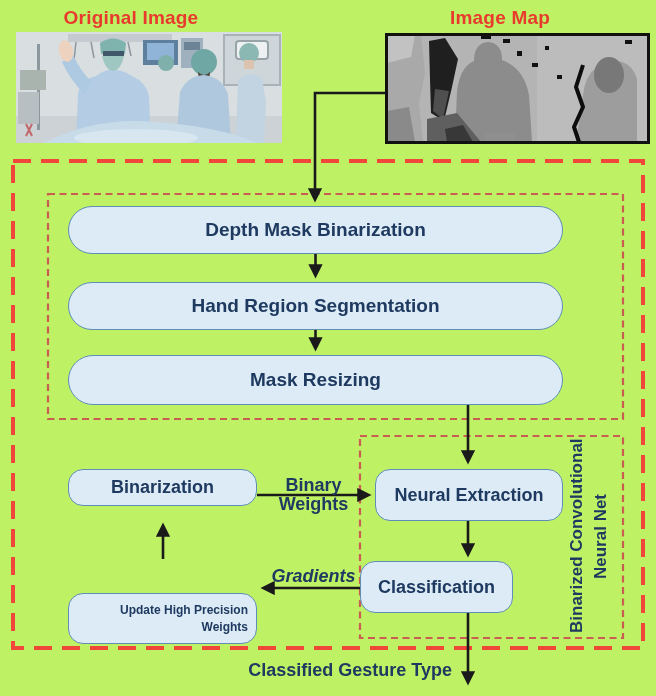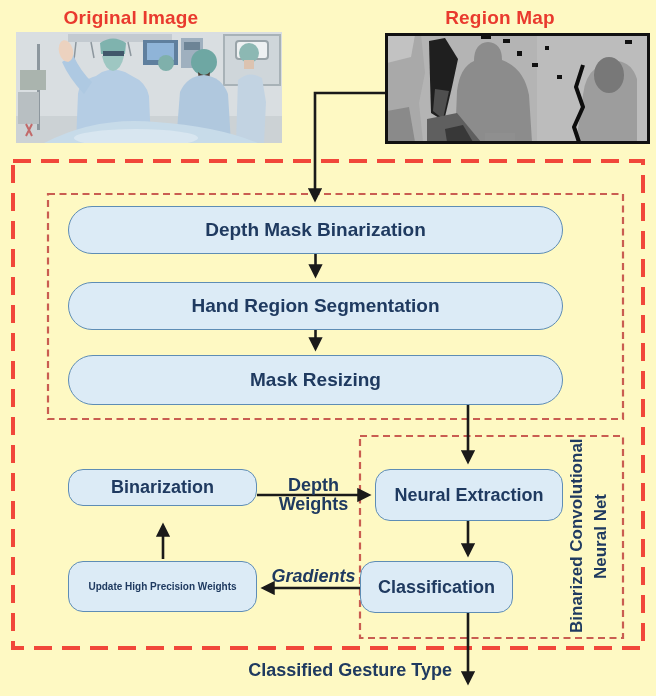--- a/index.html
+++ b/index.html
@@ -1,39 +1,39 @@
 <!DOCTYPE html>
 <html><head>
 <meta charset="utf-8">
 <style>
   * { margin:0; padding:0; box-sizing:border-box; }
   html,body { background:#ffffff; }
   body { font-family:"Liberation Sans","DejaVu Sans",sans-serif; }
   .canvas {
-    position:relative; width:656px; height:696px; background:#fef9c3;
+    position:relative; width:656px; height:696px; background:#bef264;
     overflow:hidden;
     padding-left:36px;
   }
   .abs { position:absolute; }
   .img-title {
     position:absolute; top:6px; height:24px;
     color:#e93a2e; font-size:19px; font-weight:bold;
     text-align:center; line-height:24px; letter-spacing:.2px;
   }
   .photo-frame { position:absolute; overflow:hidden; }
   svg { display:block; }
   
   .pill, .node {
     position:absolute; background:#dcebf6; border:1.5px solid #5e8db5;
     display:flex; align-items:center; justify-content:center;
     color:#1f3a60; font-weight:bold; text-align:right;
   }
   .pill { border-radius:25px; font-size:19px; }
   .node { border-radius:15px; font-size:18px; }
-  .node.small { font-size:10px; line-height:17px; padding:2px 8px; }
+  .node.small { font-size:12px; line-height:17px; padding:2px 8px;margin-top:32px; }
   .edge-label {
     position:absolute; color:#1f3a60; font-weight:bold; font-size:18px;
     text-align:center; line-height:19px;
   }
   .bcnn-label {
     position:absolute; left:565px; top:432px; width:56px; height:208px;
     writing-mode:vertical-rl; transform:rotate(180deg);
     color:#1f3a60; font-weight:bold; font-size:17px; line-height:24px;
     text-align:center; white-space:nowrap;
   }
@@ -42,21 +42,21 @@
     position:absolute; left:190px; top:660px; width:262px;
     color:#1f3a60; font-weight:bold; font-size:18px; text-align:right;
   }
 </style>
 </head>
 <body>
 
 <div class="canvas">
 
   <div class="img-title" style="left:16px; width:230px;">Original Image</div>
-  <div class="img-title" style="left:385px; width:230px;">Region Map</div>
+  <div class="img-title" style="left:385px; width:230px;">Image Map</div>
 
   <div class="photo-frame" style="left:16px; top:32px; width:266px; height:111px;">
     <svg width="266" height="111" viewBox="0 0 266 111">
       <rect x="0" y="0" width="266" height="111" fill="#d9dee1"></rect>
       <rect x="0" y="84" width="266" height="27" fill="#ccd2d5"></rect>
 
       <rect x="208" y="3" width="56" height="50" fill="#cfd6da" stroke="#a8b2b7" stroke-width="2"></rect>
       <rect x="220" y="9" width="32" height="18" rx="3" fill="#eef1f2" stroke="#99a4a9" stroke-width="2"></rect>
 
       <rect x="52" y="2" width="104" height="8" fill="#c3cad0"></rect>
@@ -163,21 +163,21 @@
   <div class="pill" style="left:68px; top:206px; width:495px; height:48px;">Depth Mask Binarization</div>
   <div class="pill" style="left:68px; top:282px; width:495px; height:48px;">Hand Region Segmentation</div>
   <div class="pill" style="left:68px; top:355px; width:495px; height:50px;">Mask Resizing</div>
 
   <div class="node" style="left:68px; top:469px; width:189px; height:37px;">Binarization</div>
   <div class="node" style="left:375px; top:469px; width:188px; height:52px;">Neural Extraction</div>
   <div class="node small" style="left:68px; top:561px; width:189px; height:51px;">Update High Precision Weights</div>
   <div class="node" style="left:360px; top:561px; width:153px; height:52px;">Classification</div>
 
   <div class="edge-label" style="left:256px; top:476px; width:115px;">
-    <span>Depth</span><br>
+    <span>Binary</span><br>
     <span>Weights</span>
   </div>
   <div class="edge-label" style="left:251px; top:567px; width:125px;font-style:italic;">Gradients</div>
 
   <div class="bcnn-label">
     <span>Binarized Convolutional</span>
     <span>Neural Net</span>
   </div>
 
   <div class="output-label">Classified Gesture Type</div>

